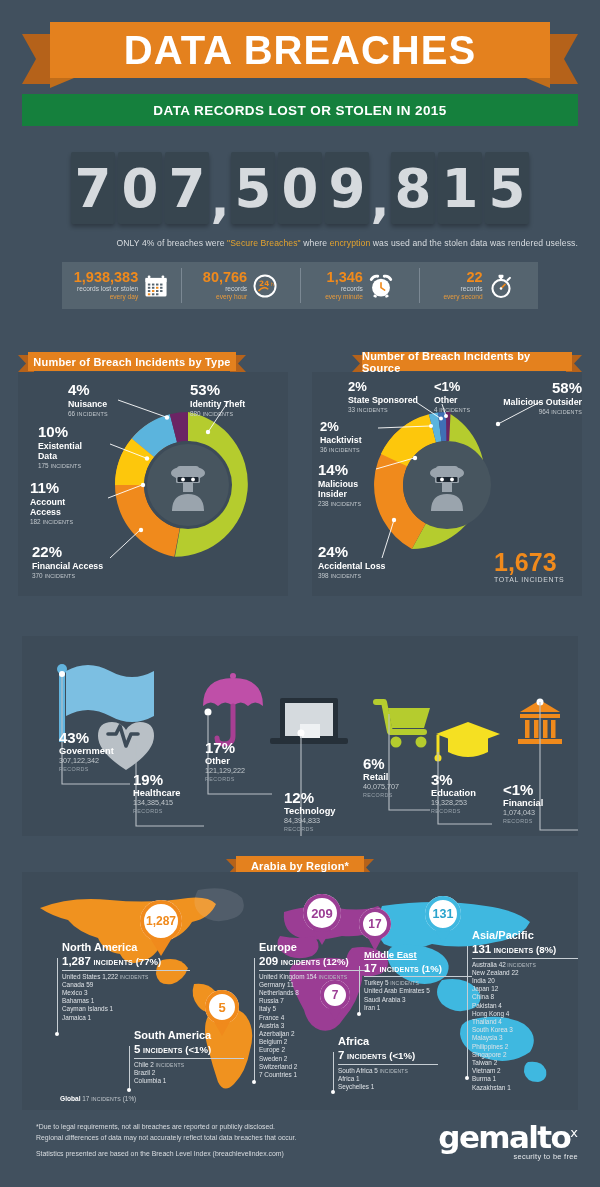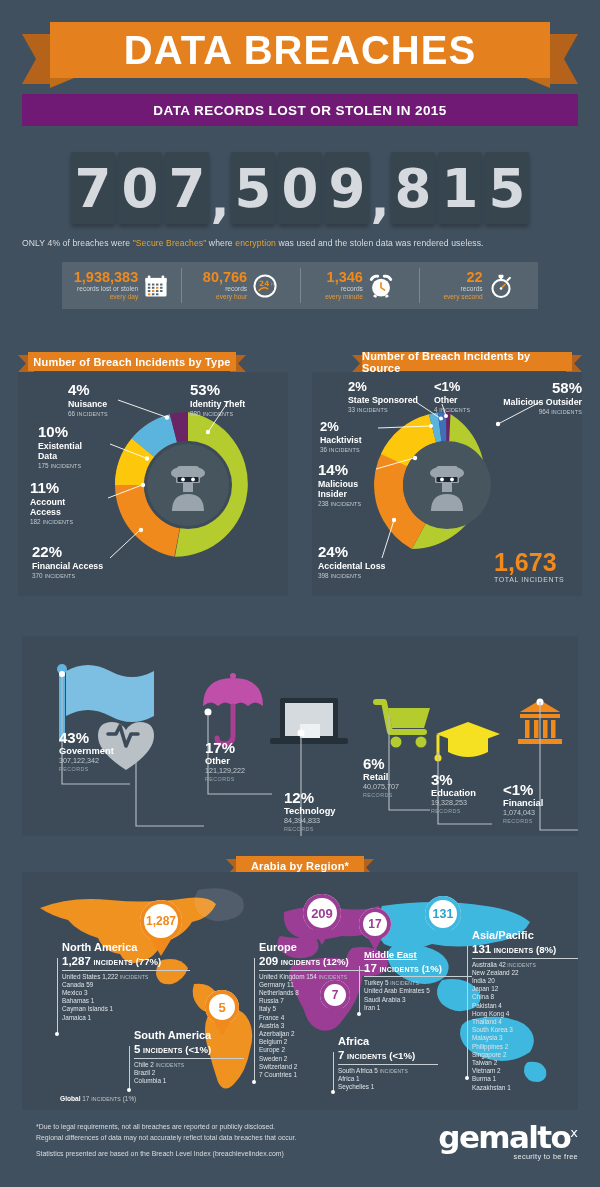--- a/index.html
+++ b/index.html
@@ -31,21 +31,21 @@
   }
   .title-banner .drop-l, .title-banner .drop-r {
     position:absolute; top:56px; width:24px; height:10px; background:#c06d1a;
   }
   .title-banner .drop-l { left:28px; clip-path:polygon(0 0,100% 0,0 100%); }
   .title-banner .drop-r { right:28px; clip-path:polygon(0 0,100% 0,100% 100%); }
 
   
   .sub-bar {
     position:absolute; left:22px; top:94px; width:556px; height:32px;
-    background:#701a75; display:flex; align-items:center; justify-content:center;
+    background:#15803d; display:flex; align-items:center; justify-content:center;
   }
   .sub-bar span { font-size:13.5px; font-weight:bold; letter-spacing:.4px; }
 
   
   .num-panel {
     position:absolute; left:22px; top:134px; width:556px; height:186px;
     background:#47566400;
   }
   .odometer {
     position:absolute; left:50%; transform:translateX(-50%); top:18px;
@@ -57,21 +57,21 @@
     font-size:53px; font-weight:bold; color:#d6dade; line-height:1;
     box-shadow:0 3px 4px rgba(0,0,0,.28);
     font-family:"DejaVu Sans", sans-serif;
   }
   .odo-c {
     width:16px; height:72px; display:flex; align-items:flex-end; justify-content:center;
     font-size:50px; font-weight:bold; color:#d6dade; line-height:.95;
     font-family:"DejaVu Sans", sans-serif;
   }
   .secure-line {
-    position:absolute; top:104px; left:0; width:556px; text-align:left;
+    position:absolute; top:104px; left:0; width:556px; text-align:right;
     font-size:8.6px; color:#d9dde1; letter-spacing:.1px;
   }
   .secure-line .hl { color:#e4a32e; }
 
   
   .stat-strip {
     position:absolute; left:40px; top:128px; width:476px; height:47px;
     background:#55646f; display:flex;
   }
   .stat-cell {
@@ -538,20 +538,26 @@
       </g>
     </svg>
 
     <div class="ind-item" style="left:37px; top:94px; width:84px;">
       <div class="ind-pct">43%</div>
       <div class="ind-nm">Government</div>
       <div class="ind-val">307,122,342</div>
       <div class="ind-rec">RECORDS</div>
     </div>
 
+    <div class="ind-item" style="left:111px; top:136px; width:84px;">
+      <div class="ind-pct">19%</div>
+      <div class="ind-nm">Healthcare</div>
+      <div class="ind-val">134,385,415</div>
+      <div class="ind-rec">RECORDS</div>
+    </div>
 
     <div class="ind-item" style="left:183px; top:104px; width:70px;">
       <div class="ind-pct">17%</div>
       <div class="ind-nm">Other</div>
       <div class="ind-val">121,129,222</div>
       <div class="ind-rec">RECORDS</div>
     </div>
 
     <div class="ind-item" style="left:262px; top:154px; width:74px;">
       <div class="ind-pct">12%</div>

